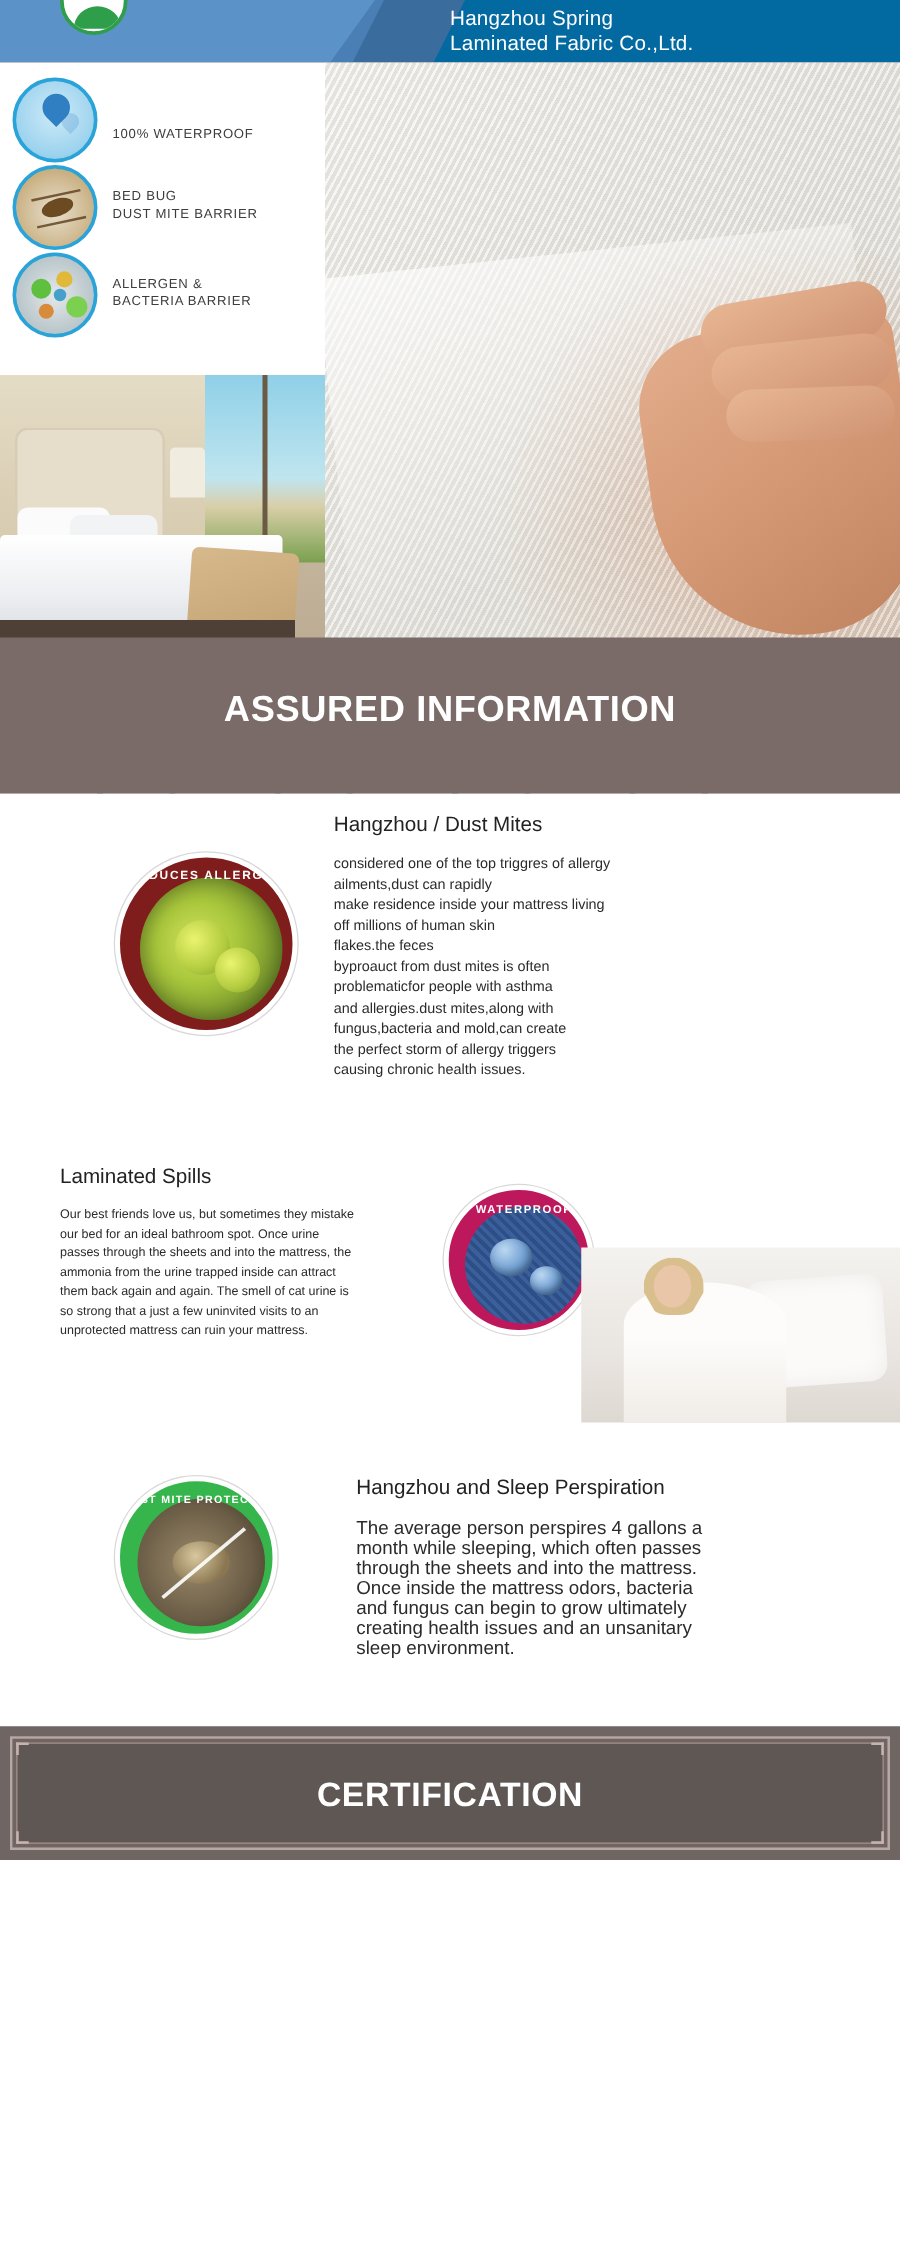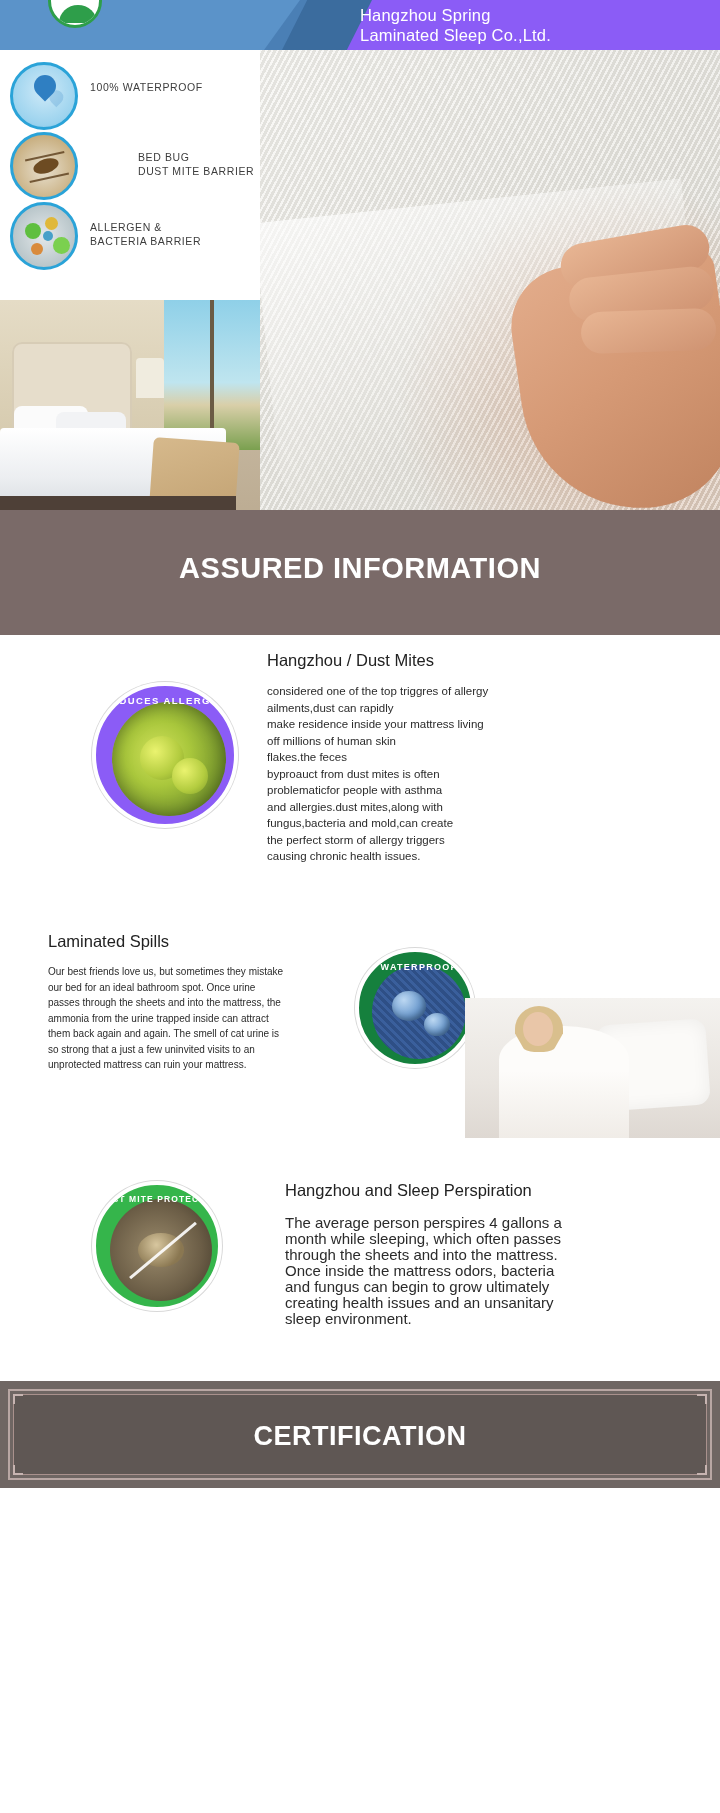--- a/index.html
+++ b/index.html
@@ -14,21 +14,21 @@
     height: 1813px;
     overflow: hidden;
     background: #ffffff;
   }
 
   
   .header {
     position: relative;
     width: 720px;
     height: 50px;
-    background: #8b5cf6;
+    background: #0369a1;
     overflow: hidden;
   }
   .header-blue {
     position: absolute;
     left: 0; top: 0;
     width: 330px; height: 50px;
     background: #4a7fb5;
   }
   .header-blue-light {
     position: absolute;
@@ -320,21 +320,21 @@
     background: #ffffff;
   }
   .circle-badge {
     position: absolute;
     border-radius: 50%;
     overflow: hidden;
   }
   .allergy-circle {
     left: 92px; top: 47px;
     width: 146px; height: 146px;
-    background: #8b5cf6;
+    background: #7f1d1d;
     border: 4px solid #ffffff;
     box-shadow: 0 0 0 1px #d8d8d8;
   }
   .allergy-inner {
     position: absolute; left: 16px; top: 16px; width: 114px; height: 114px;
     border-radius: 50%;
     background:
       radial-gradient(circle at 40% 45%, #cfe05a 0%, #a9c73c 35%, #6f8f2a 75%),
       linear-gradient(160deg, #8aa93a, #4f6b22);
     box-shadow: inset 0 0 18px rgba(0,0,0,0.35);
@@ -386,21 +386,21 @@
     position: absolute;
     left: 48px; top: 44px;
     width: 240px;
     font-size: 10px;
     line-height: 15.5px;
     color: #2b2b2b;
   }
   .waterproof-circle {
     left: 355px; top: 28px;
     width: 120px; height: 120px;
-    background: #15803d;
+    background: #be185d;
     border: 4px solid #ffffff;
     box-shadow: 0 0 0 1px #d8d8d8;
   }
   .waterproof-inner {
     position: absolute; left: 13px; top: 13px; width: 94px; height: 94px;
     border-radius: 50%;
     background:
       repeating-linear-gradient(45deg, #2e4f86 0px, #2e4f86 3px, #3a5f9c 3px, #3a5f9c 6px);
   }
   .wdrop {
@@ -531,40 +531,40 @@
 
 <div class="page">
 
   <div class="header">
     <div class="header-blue"></div>
     <div class="header-blue-light"></div>
     <div class="header-slash"></div>
     <div class="header-logo-circle"></div>
     <div class="header-company">
       <div>Hangzhou Spring</div>
-      <div>Laminated Sleep Co.,Ltd.</div>
+      <div>Laminated Fabric Co.,Ltd.</div>
     </div>
   </div>
 
   <div class="feature-band">
 
     <div class="feature-left">
       <div class="feature-item f1">
         <div class="feature-icon ic-water">
           <div class="drop"></div>
         </div>
-        <div class="feature-label" style="white-space:pre-line;">100% WATERPROOF</div>
+        <div class="feature-label" style="white-space:pre-line;margin-top:20px;">100% WATERPROOF</div>
       </div>
 
       <div class="feature-item f2">
         <div class="feature-icon ic-bug">
           <div class="bug-legs"></div>
           <div class="bug-body"></div>
         </div>
-        <div class="feature-label two-line" style="white-space:pre-line;margin-left:48px;">BED BUG
+        <div class="feature-label two-line" style="white-space:pre-line;">BED BUG
 DUST MITE BARRIER</div>
       </div>
 
       <div class="feature-item f3">
         <div class="feature-icon ic-allergen">
           <span class="germ g1"></span>
             <span class="germ g2"></span>
             <span class="germ g3"></span>
           <span class="germ g4"></span>
             <span class="germ g5"></span>

